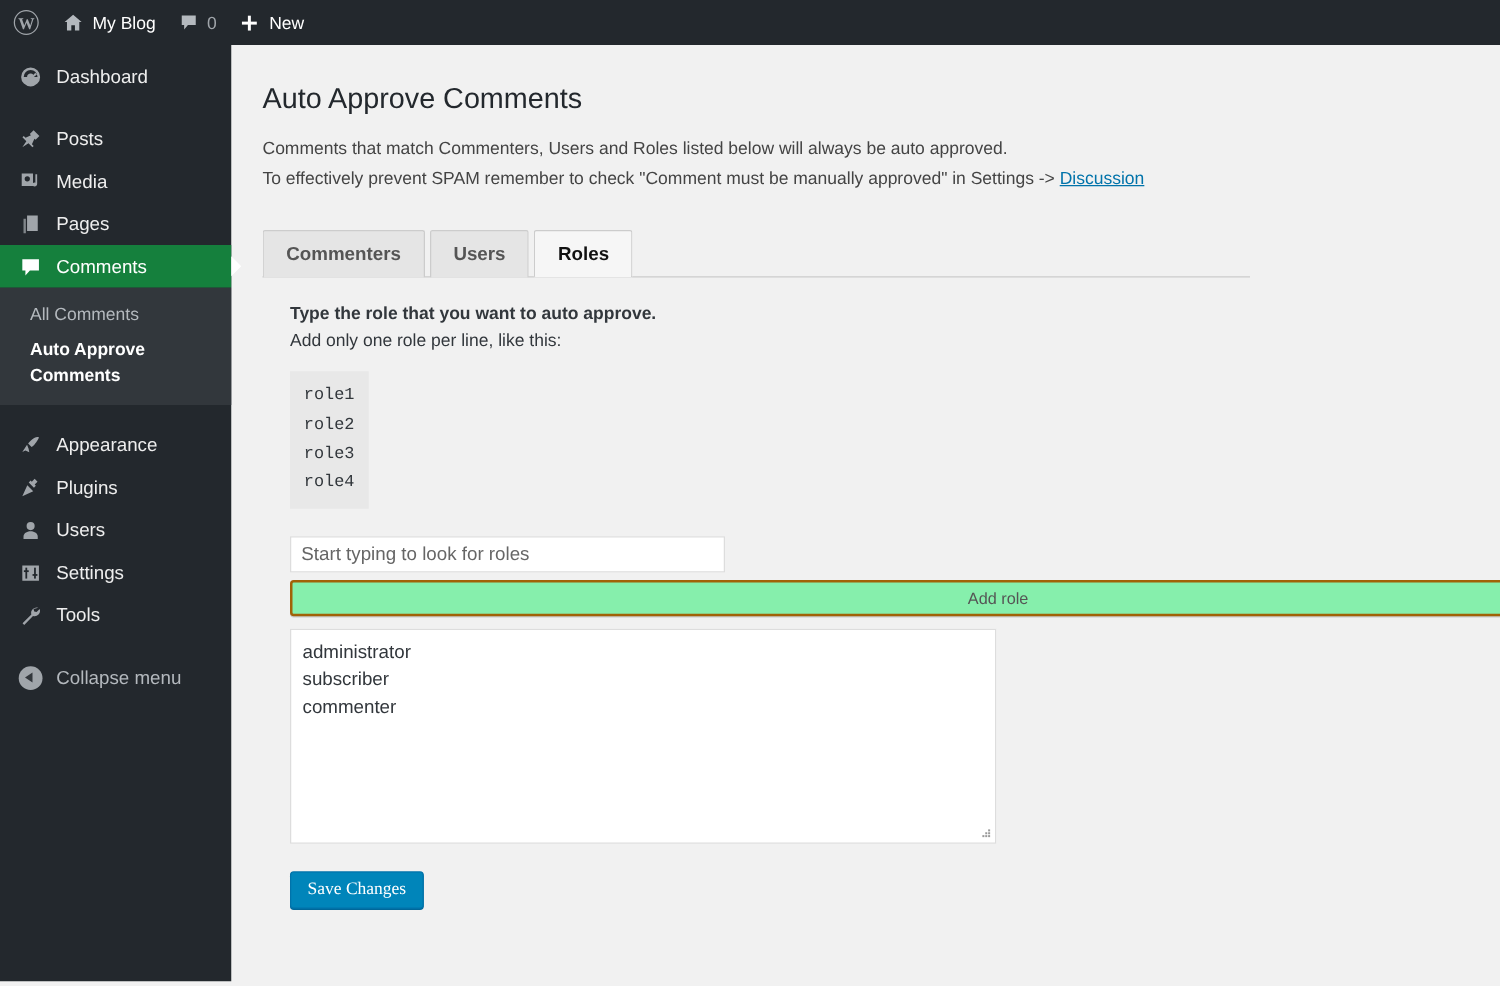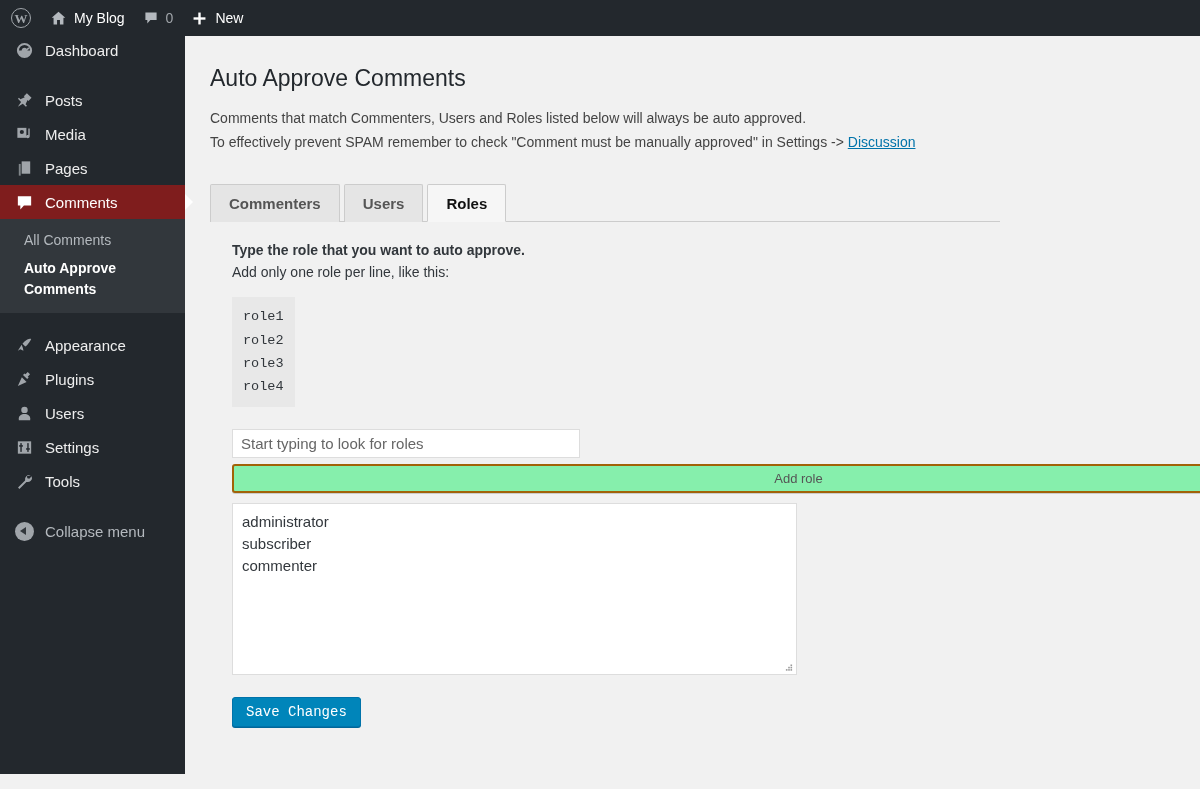--- a/index.html
+++ b/index.html
@@ -34,39 +34,39 @@
     border: 1.8px solid #a0a5aa;
     position: relative;
     display: flex; align-items: center; justify-content: center;
     font-size: 13px; color: #a0a5aa;
     font-family: "Liberation Serif", serif; font-weight: bold;
     line-height: 1;
   }
 
   
   #sidebar {
-    position: absolute; top: 21px; left: 0;
+    position: absolute; top: 32px; left: 0;
     width: 185px; height: 753px;
     background: #23282d;
     z-index: 20;
   }
   .menu-spacer { height: 12px; }
   .menu-top {
     display: flex; align-items: center;
     height: 34px; padding-left: 12px;
     color: #eee; font-size: 15px; cursor: pointer;
     position: relative;
   }
   .menu-top .mi {
     width: 24px; display: flex; align-items: center; justify-content: center;
     margin-right: 9px; color: #a0a5aa;
   }
   .menu-top .mlabel { line-height: 1; }
   .menu-top.current {
-    background: #7f1d1d; color: #fff; font-weight: normal;
+    background: #15803d; color: #fff; font-weight: normal;
   }
   .menu-top.current .mi { color: #fff; }
   .menu-top.current::after {
     content: ""; position: absolute; right: -8px; top: 50%;
     margin-top: -8px;
     border-style: solid; border-width: 8px 0 8px 8px;
     border-color: transparent transparent transparent #fff;
   }
   .submenu {
     background: #32373c;
@@ -197,21 +197,21 @@
     position: absolute; right: 3px; bottom: 4px;
     width: 11px; height: 11px;
     pointer-events: none;
   }
   #save-btn {
     margin: 22px 0 0 47px;
     background: #0085ba;
     border: 1px solid #0073aa;
     border-radius: 3px;
     color: #fff; font-size: 14px;
-    font-family: Liberation Mono, monospace;
+    font-family: Liberation Serif, serif;
     font-weight: normal;
     padding: 0 13px; height: 30px;
     cursor: pointer;
     box-shadow: 0 1px 0 #006799;
   }
 </style>
 </head>
 <body>
 
 <div id="adminbar">

